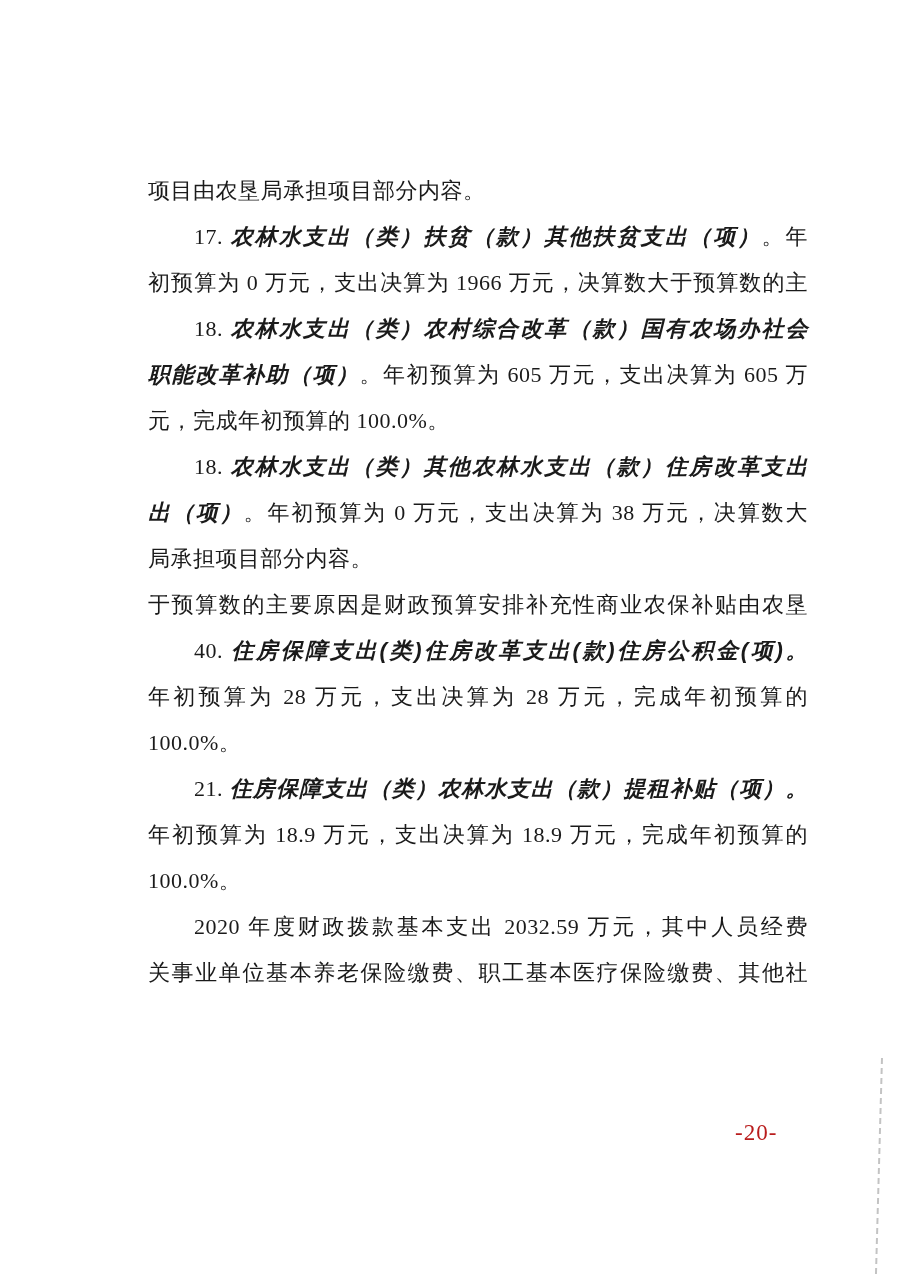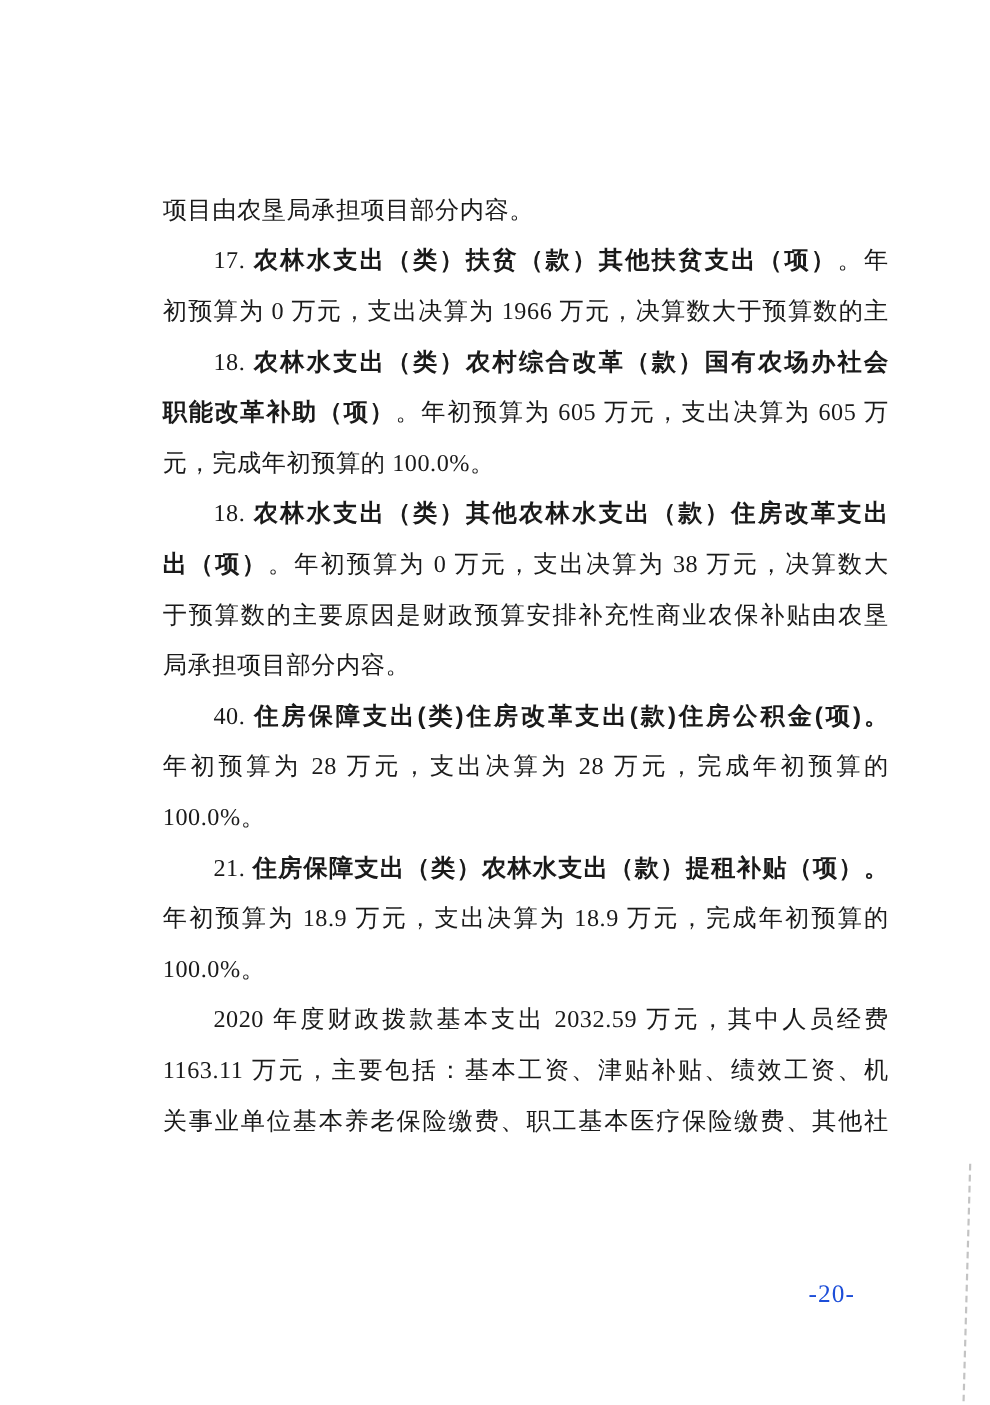--- a/index.html
+++ b/index.html
@@ -34,30 +34,30 @@
   }
   .line.full {
     text-align-last: justify;
   }
   .line.indent {
     text-indent: 46px;
   }
   .seg.b {
     font-weight: bold;
     font-family: "Liberation Sans", "DejaVu Sans", sans-serif;
+    font-style: italic;
   }
   .page-number {
     position: absolute;
     left: 735px;
     top: 1120px;
     font-size: 23px;
     letter-spacing: 1px;
     font-family: "Liberation Serif", "DejaVu Serif", serif;
-    color: #1d4ed8;
-    margin-top: 44px;
+    color: #b91c1c;
   }
   .artifact {
     position: absolute;
     left: 881px;
     top: 1058px;
     height: 216px;
     width: 0;
     border-left: 2px dashed #b0b0b0;
     opacity: 0.75;
     transform: rotate(1.6deg);
@@ -77,34 +77,33 @@
         <div class="line full"><span class="seg">初预算为 0 万元，支出决算为 1966 万元，决算数大于预算数的主</span></div>
       </div>
       <div>
         <div class="line full indent"><span class="seg">18. </span><span class="seg b">农林水支出（类）农村综合改革（款）国有农场办社会</span></div>
         <div class="line full"><span class="seg b">职能改革补助（项）</span><span class="seg">。年初预算为 605 万元，支出决算为 605 万</span></div>
         <div class="line"><span class="seg">元，完成年初预算的 100.0%。</span></div>
       </div>
       <div>
         <div class="line full indent"><span class="seg">18. </span><span class="seg b">农林水支出（类）其他农林水支出（款）住房改革支出</span></div>
         <div class="line full"><span class="seg b">出（项）</span><span class="seg">。年初预算为 0 万元，支出决算为 38 万元，决算数大</span></div>
+        <div class="line"><span class="seg">局承担项目部分内容。</span></div>
         <div class="line full"><span class="seg">于预算数的主要原因是财政预算安排补充性商业农保补贴由农垦</span></div>
-        <div class="line"><span class="seg">局承担项目部分内容。</span></div>
       </div>
       <div>
         <div class="line full indent"><span class="seg">40. </span><span class="seg b">住房保障支出(类)住房改革支出(款)住房公积金(项)。</span></div>
         <div class="line full"><span class="seg">年初预算为 28 万元，支出决算为 28 万元，完成年初预算的</span></div>
         <div class="line"><span class="seg">100.0%。</span></div>
       </div>
       <div>
         <div class="line full indent"><span class="seg">21. </span><span class="seg b">住房保障支出（类）农林水支出（款）提租补贴（项）。</span></div>
         <div class="line full"><span class="seg">年初预算为 18.9 万元，支出决算为 18.9 万元，完成年初预算的</span></div>
         <div class="line"><span class="seg">100.0%。</span></div>
       </div>
       <div>
         <div class="line full indent"><span class="seg">2020 年度财政拨款基本支出 2032.59 万元，其中人员经费</span></div>
-        <div class="line full"><span class="seg">1163.11 万元，主要包括：基本工资、津贴补贴、绩效工资、机</span></div>
         <div class="line full"><span class="seg">关事业单位基本养老保险缴费、职工基本医疗保险缴费、其他社</span></div>
       </div>
     </div>
   <div class="page-number">-20-</div>
   <div class="artifact" style="border-left-color: rgb(176, 176, 176);"></div>
 </div>
 
 </body></html>

